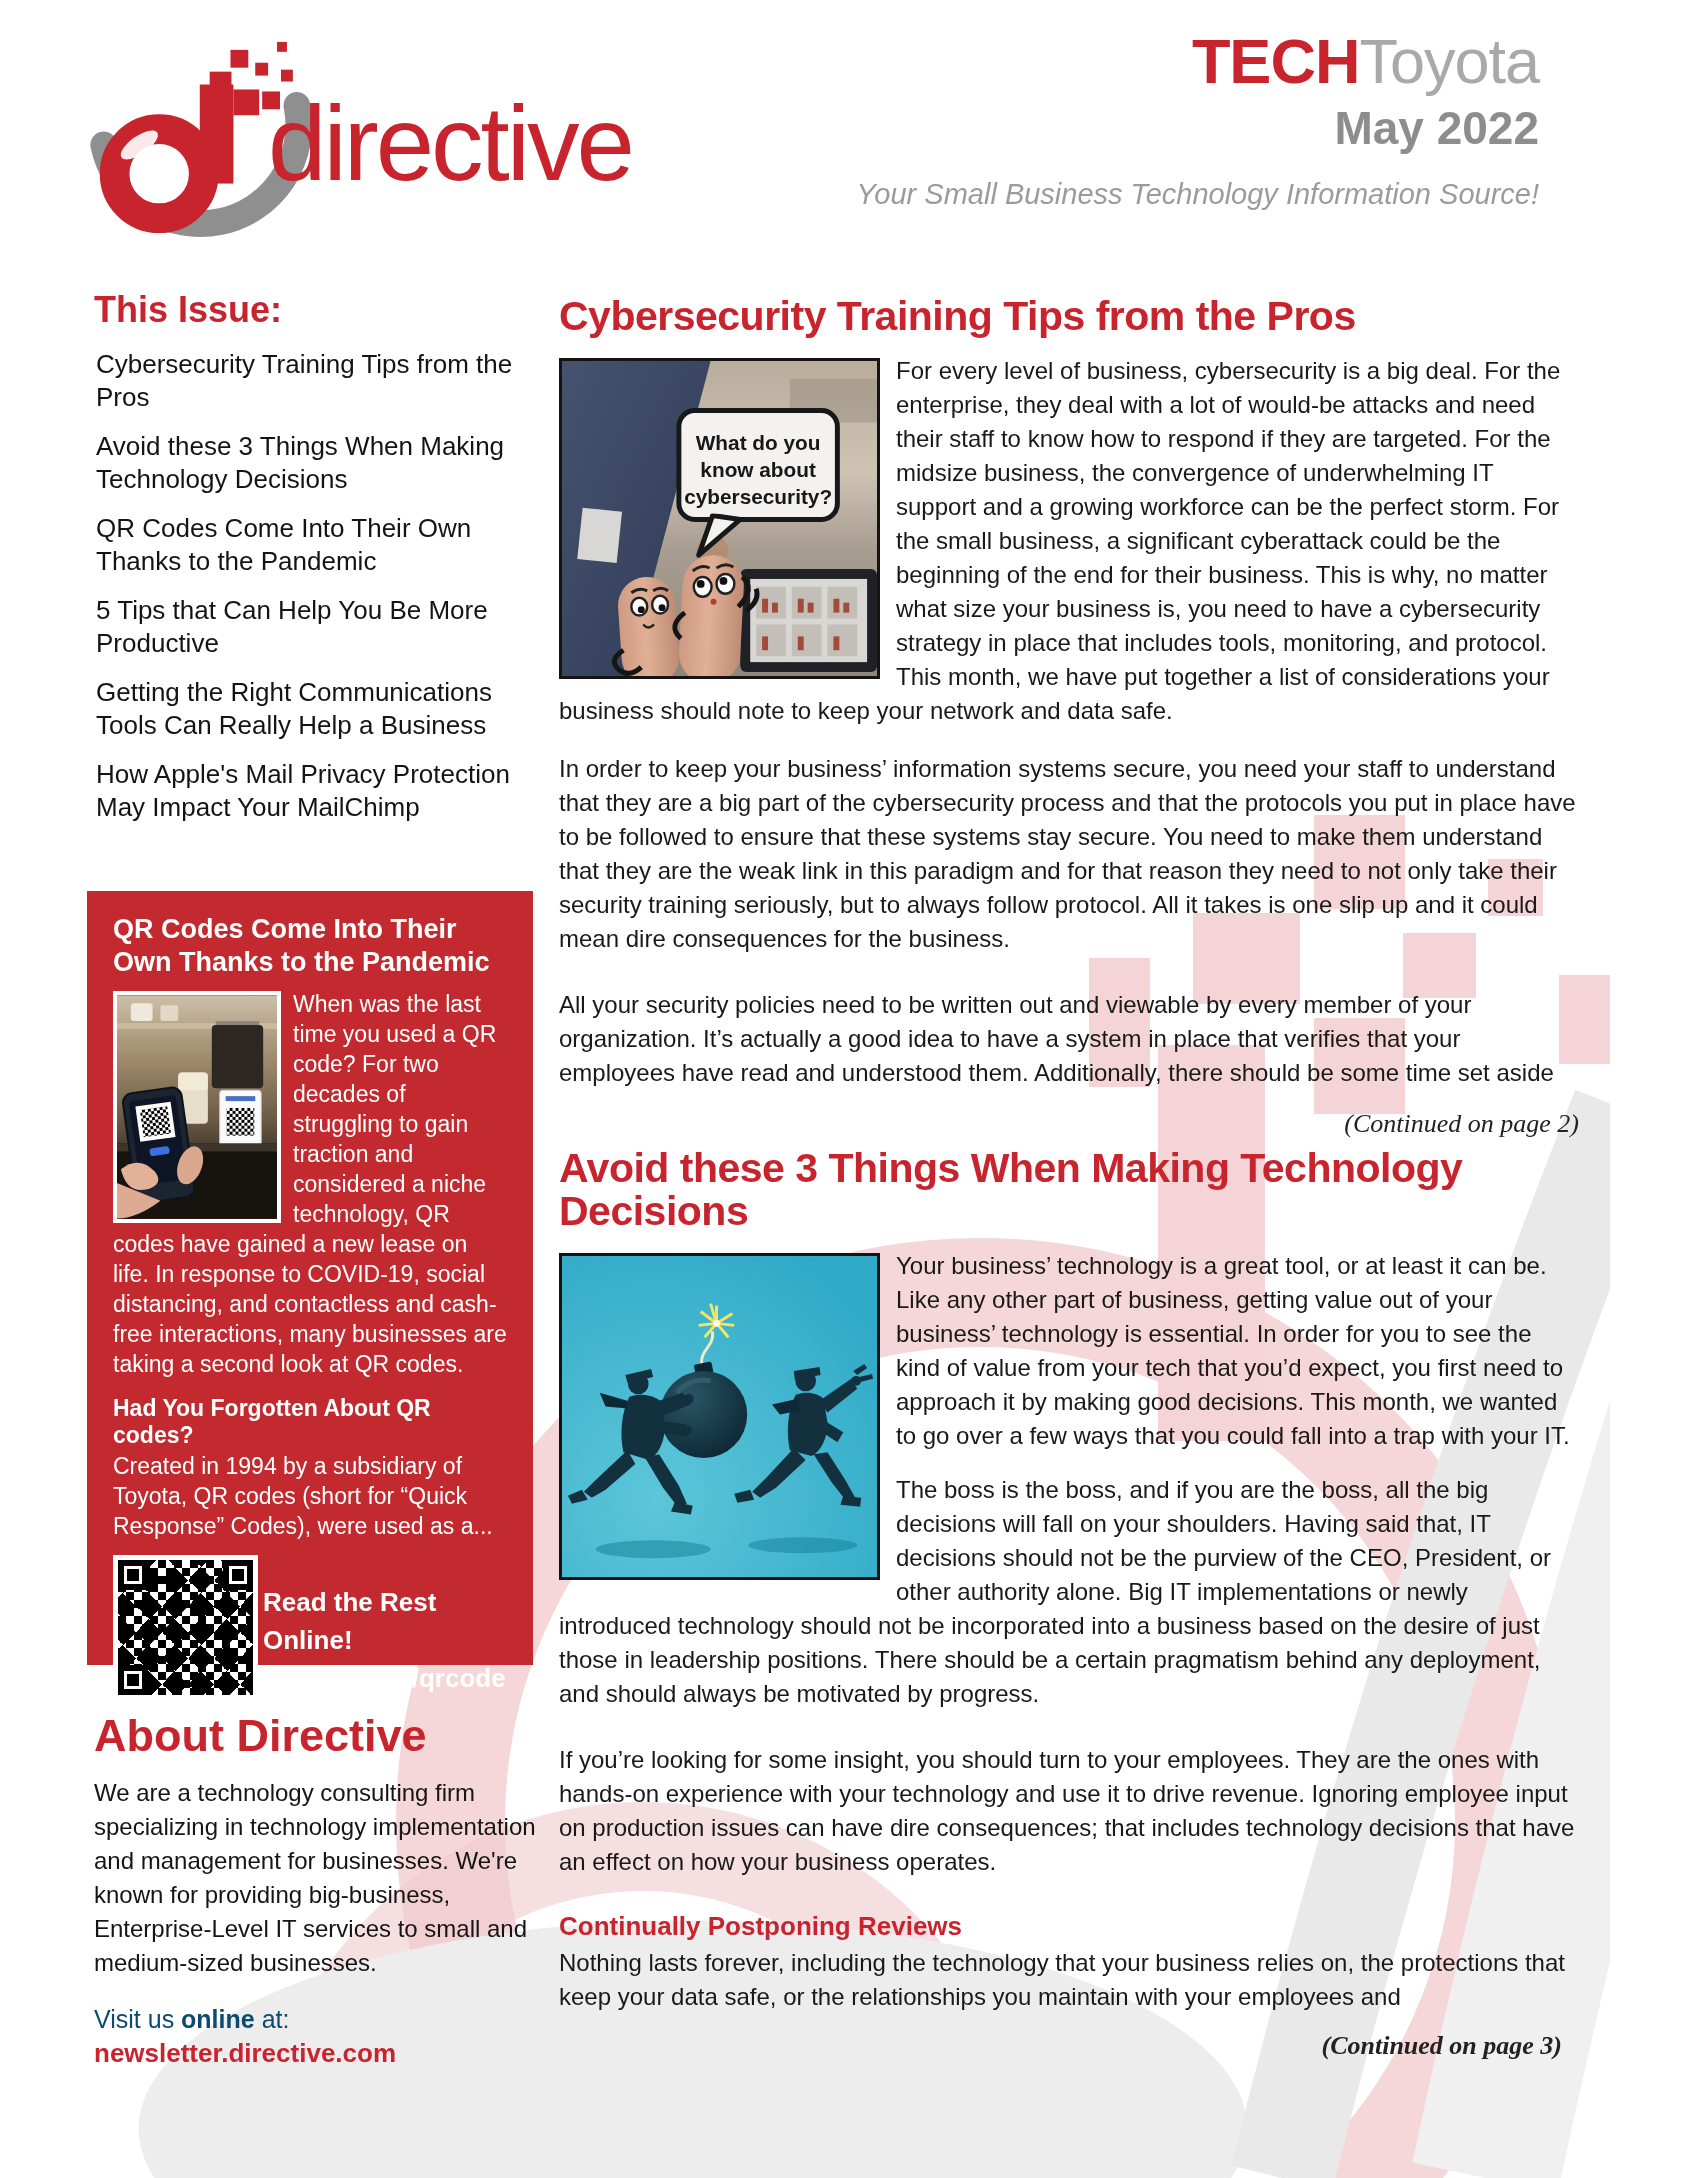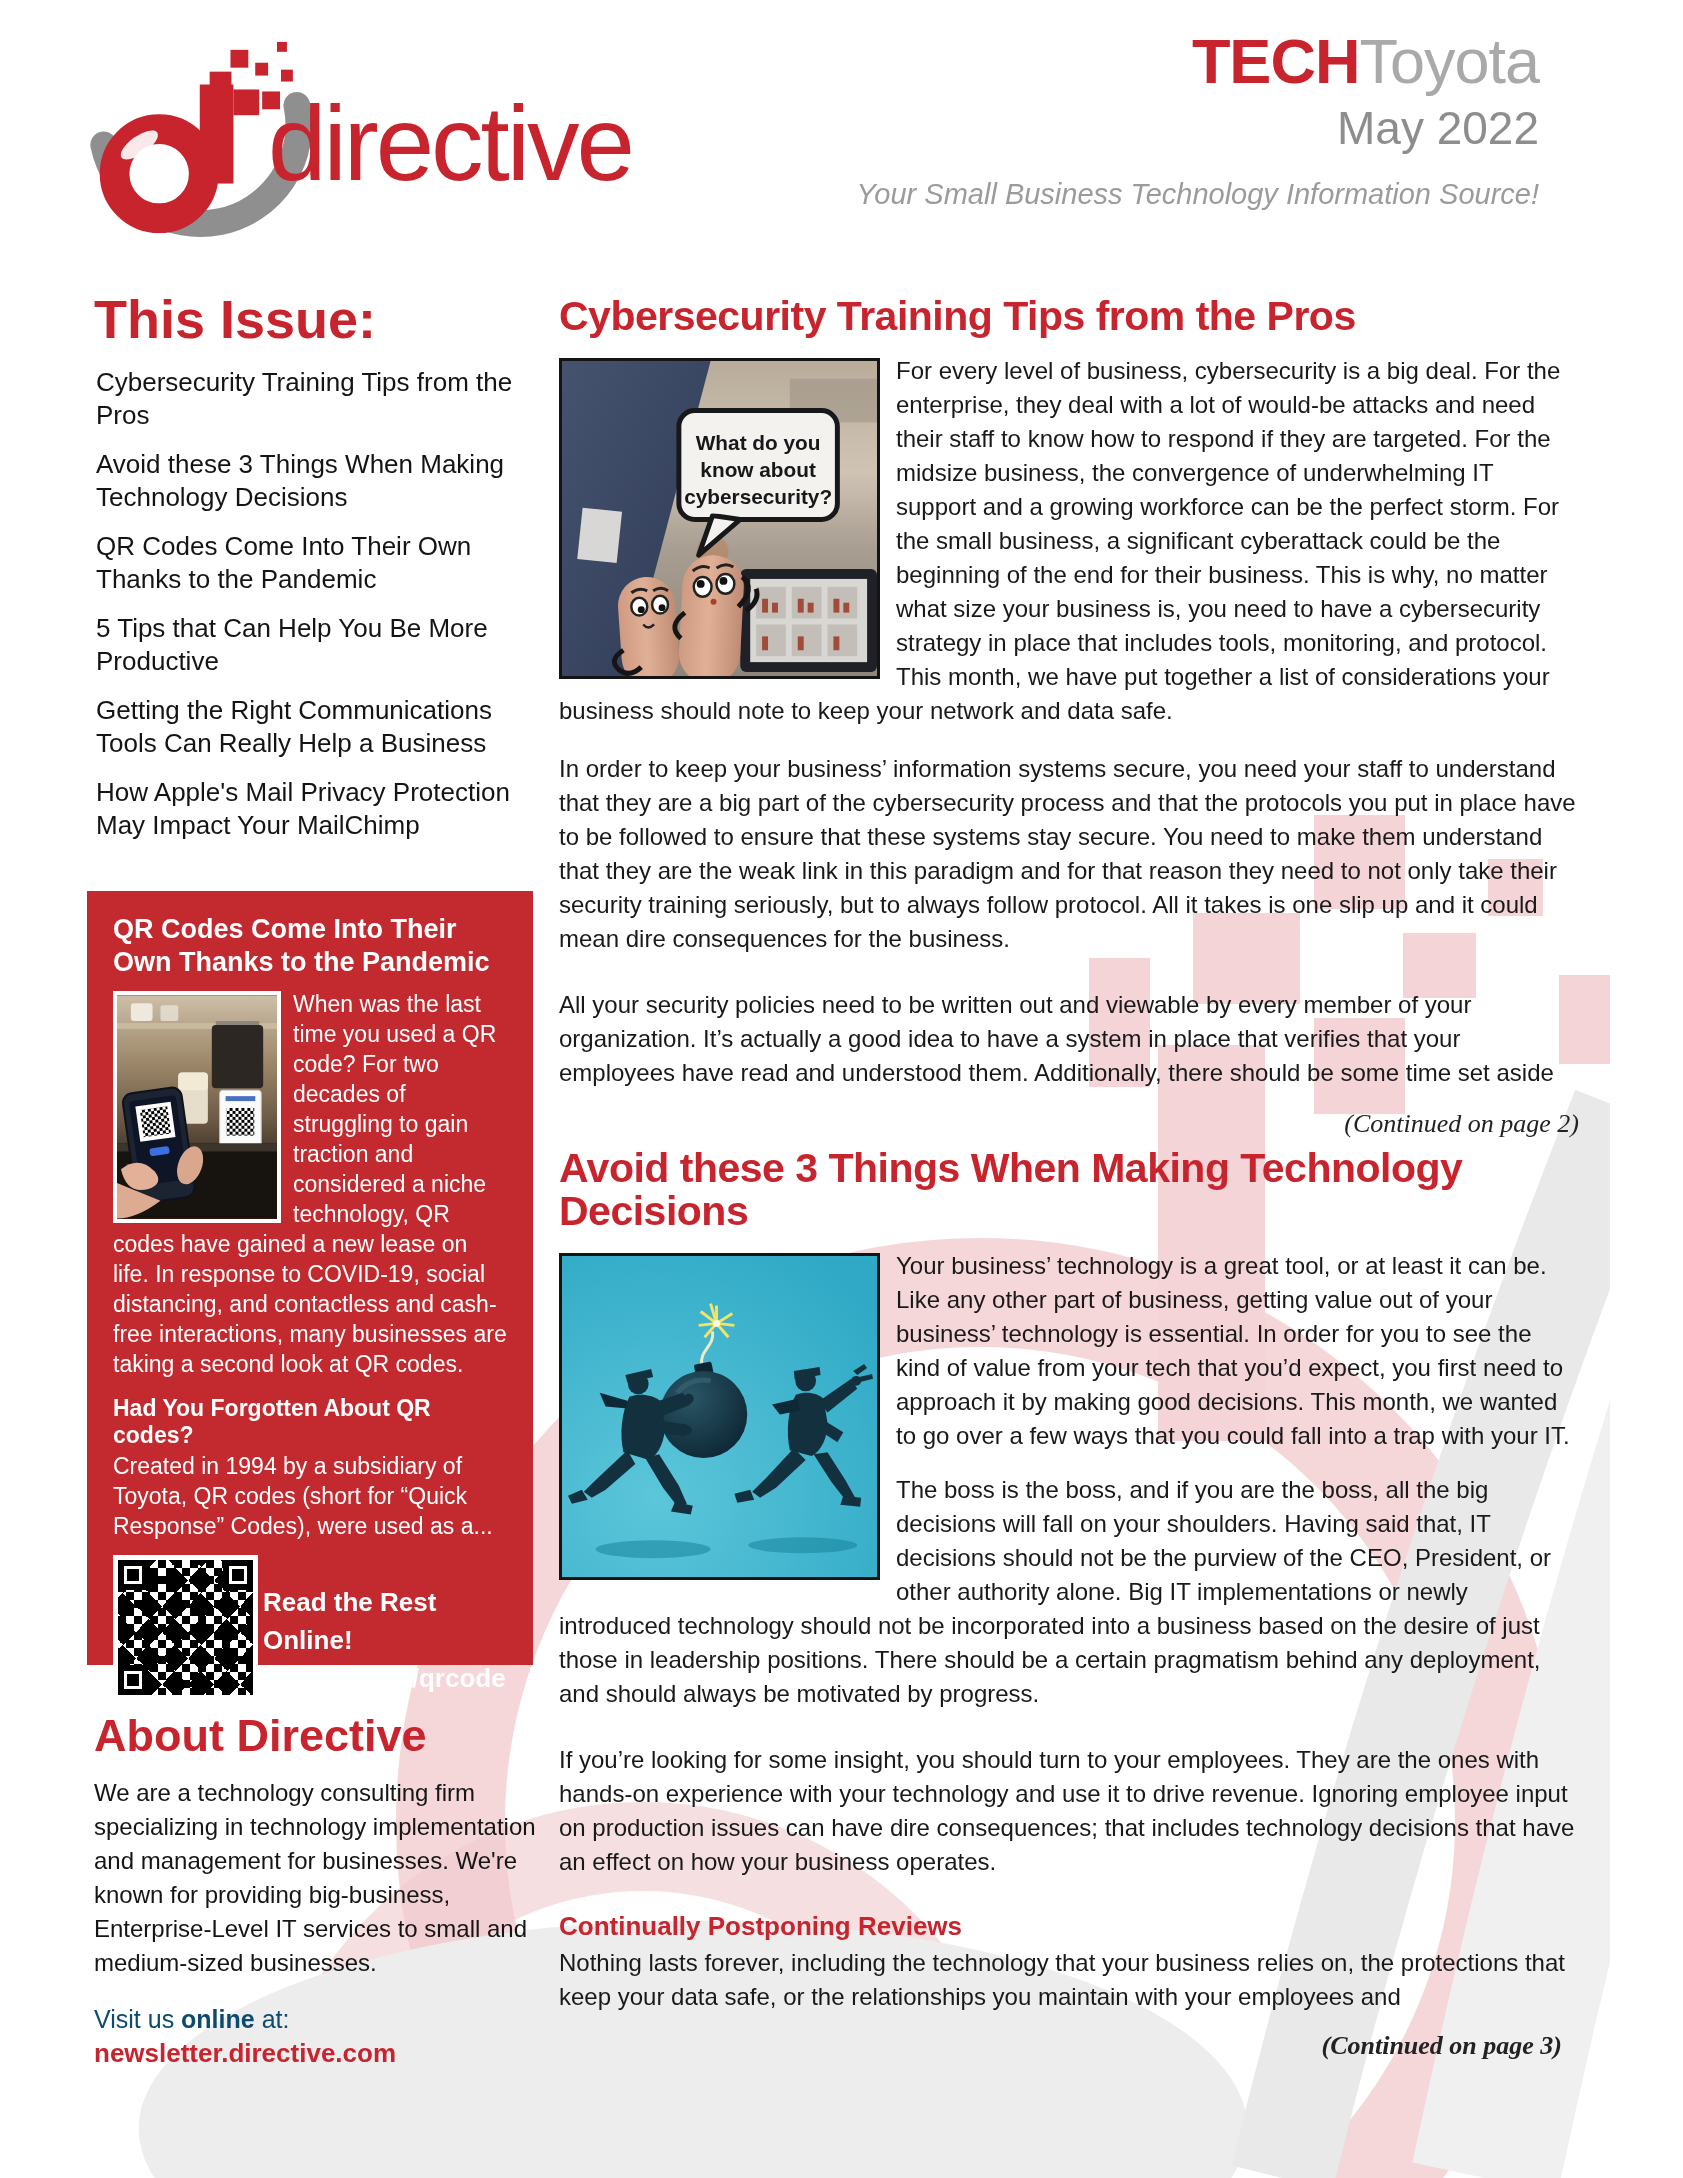--- a/index.html
+++ b/index.html
@@ -18,26 +18,26 @@
 
   
   .logo{position:absolute;left:74px;top:28px;width:653px;height:218px;}
   .logo-mark{position:absolute;left:0;top:0;width:307px;height:218px;}
   .logo-word{position:absolute;left:194px;top:63px;font-size:105px;letter-spacing:-3px;
              color:#c8242e;line-height:1;}
   .masthead{position:absolute;right:71px;top:30px;text-align:right;}
   .mh-line1{font-size:63px;line-height:1;letter-spacing:-1px;}
   .mh-tech{color:#c8242e;font-weight:bold;}
   .mh-minutes{color:#a9a9a9;}
-  .mh-date{margin-top:12px;font-size:46px;font-weight:normal;color:#8d8d8d;line-height:1;}
+  .mh-date{margin-top:12px;font-size:46px;font-weight:bold;color:#8d8d8d;line-height:1;}
   .mh-tagline{margin-top:28px;font-size:29px;font-style:italic;color:#9b9b9b;line-height:1.1;}
 
   
   .left-col{position:absolute;left:94px;top:292px;width:443px;}
-  .issue-title{font-size:54px;font-weight:bold;color:#c8242e;margin:0 0 20px 0;line-height:1;}
+  .issue-title{font-size:36px;font-weight:bold;color:#c8242e;margin:0 0 20px 0;line-height:1;}
   .issue-item{font-size:26px;line-height:33px;margin:0 0 16px 2px;color:#141414;}
 
   .qr-box{position:absolute;left:87px;top:891px;width:446px;height:774px;background:#c22a2f;color:#fff;
           box-sizing:border-box;padding:22px 26px;}
   .qr-box-title{font-size:27px;font-weight:bold;line-height:1.22;margin:0 0 10px 0;}
   .qr-photo{float:left;width:160px;height:224px;border:4px solid #fff;margin:2px 12px 6px 0;position:relative;}
   .qr-box-text{font-size:23px;line-height:30px;margin:0;}
   .qr-box-sub{font-size:23px;font-weight:bold;margin:16px 0 2px 0;clear:both;}
   .qr-cta{margin-top:14px;overflow:hidden;}
   .qrcode{float:left;width:135px;height:135px;background:#fff;position:relative;padding:5px;}

